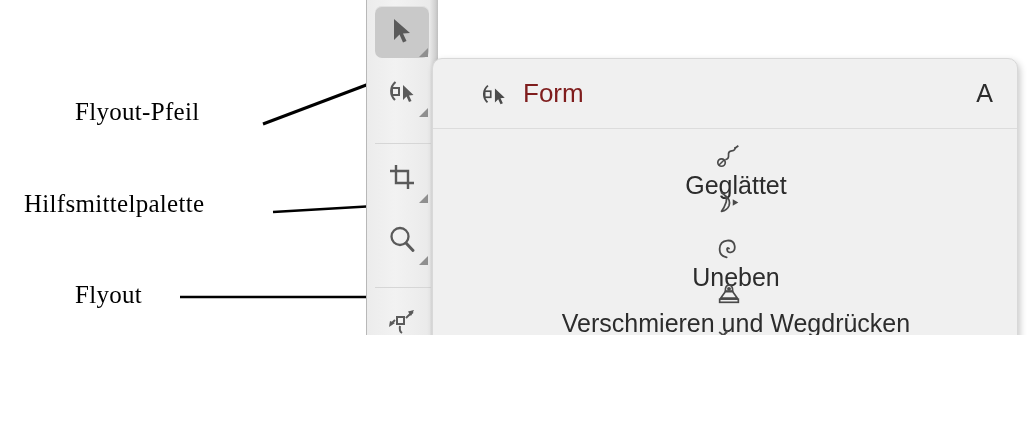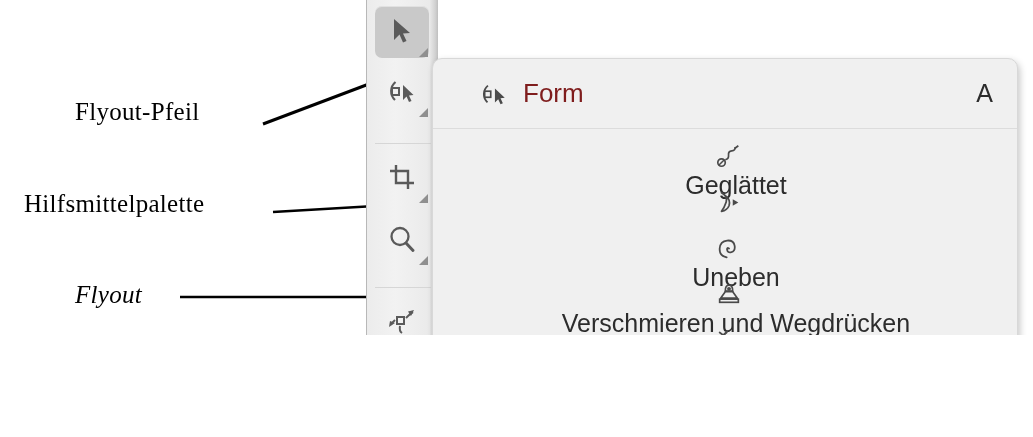--- a/index.html
+++ b/index.html
@@ -20,21 +20,21 @@
   .annot-label {
     position: absolute;
     font-family: "Liberation Serif", serif;
     font-size: 25px;
     color: #000000;
     white-space: nowrap;
     letter-spacing: 0.3px;
   }
   #annot-flyout-pfeil { left: 75px;  top: 98px; }
   #annot-palette      { left: 16px;  top: 190px; margin-left: 8px; }
-  #annot-flyout       { left: 75px;  top: 281px; font-style: italic; }
+  #annot-flyout       { left: 75px;  top: 281px; }
 
   .annot-arrow {
     position: absolute;
     overflow: visible;
   }
 
   
   #tool-palette {
     position: absolute;
     left: 366px;

